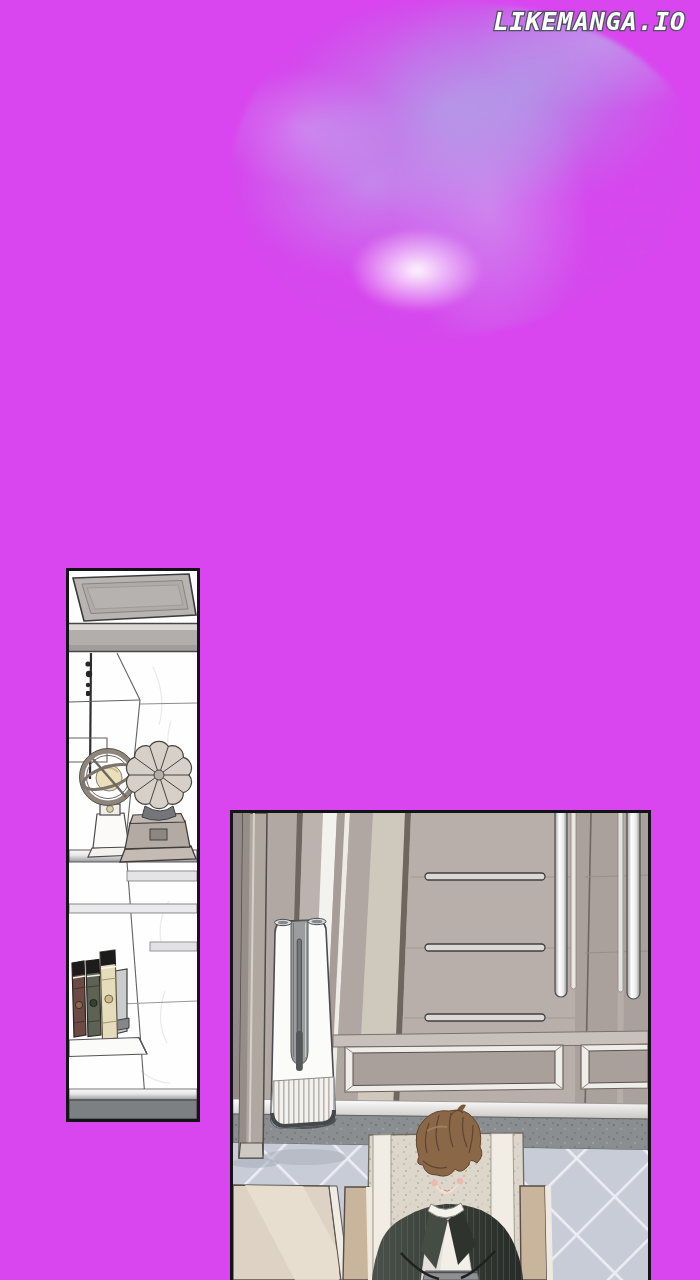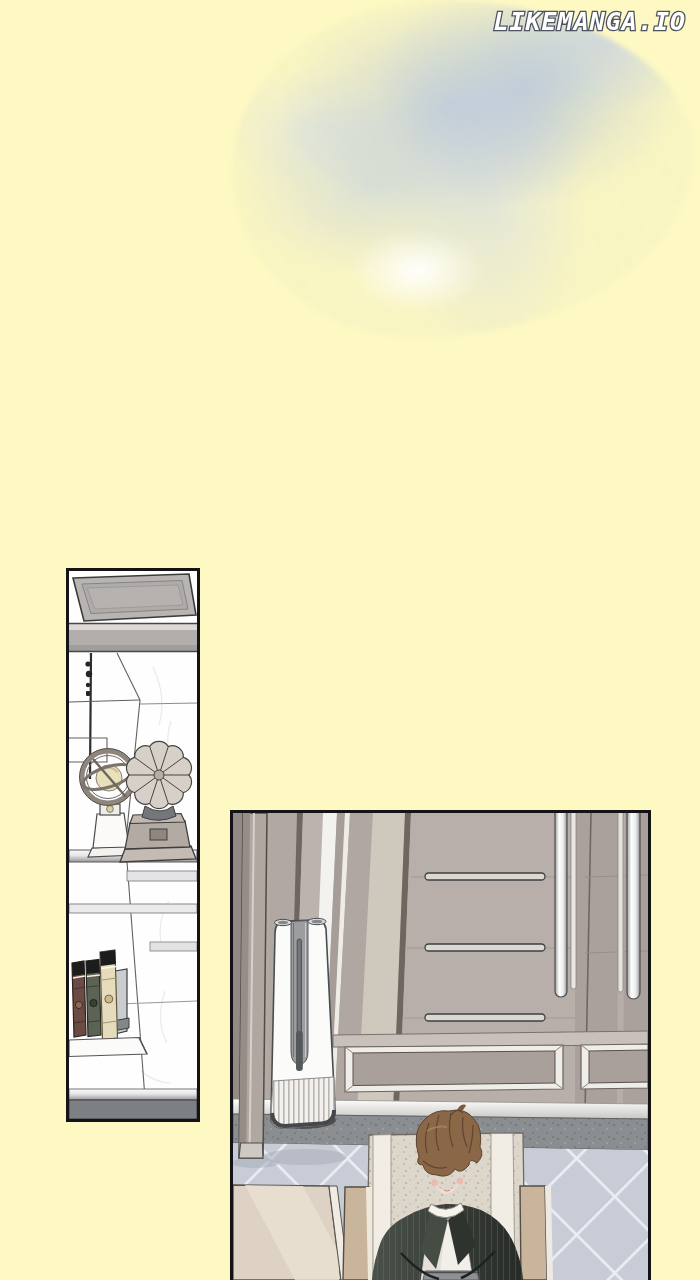--- a/index.html
+++ b/index.html
@@ -1,18 +1,18 @@
 <!DOCTYPE html>
 <html><head>
 <meta charset="utf-8">
 <style>
   html,body{margin:0;padding:0;background:#ffffff;}
   body{width:700px;height:1280px;overflow:hidden;position:relative;
        font-family:"DejaVu Sans",sans-serif;}
-  .page{position:absolute;inset:0;background:#fef9c3;}
+  .page{position:absolute;inset:0;background:#d946ef;}
 
   
   .wash{
     position:absolute;left:232px;top:0;width:462px;height:338px;
     background:
       radial-gradient(ellipse 95px 60px at 40% 80%, rgba(255,255,255,.95), rgba(255,255,255,0) 70%),
       radial-gradient(ellipse 230px 150px at 46% 32%, rgba(168,187,228,.55), rgba(168,187,228,0) 72%),
       radial-gradient(ellipse 190px 130px at 30% 55%, rgba(183,199,234,.45), rgba(183,199,234,0) 70%),
       radial-gradient(ellipse 210px 160px at 64% 26%, rgba(158,180,226,.5), rgba(158,180,226,0) 74%),
       radial-gradient(ellipse 170px 95px at 80% 12%, rgba(190,205,238,.48), rgba(190,205,238,0) 75%),

